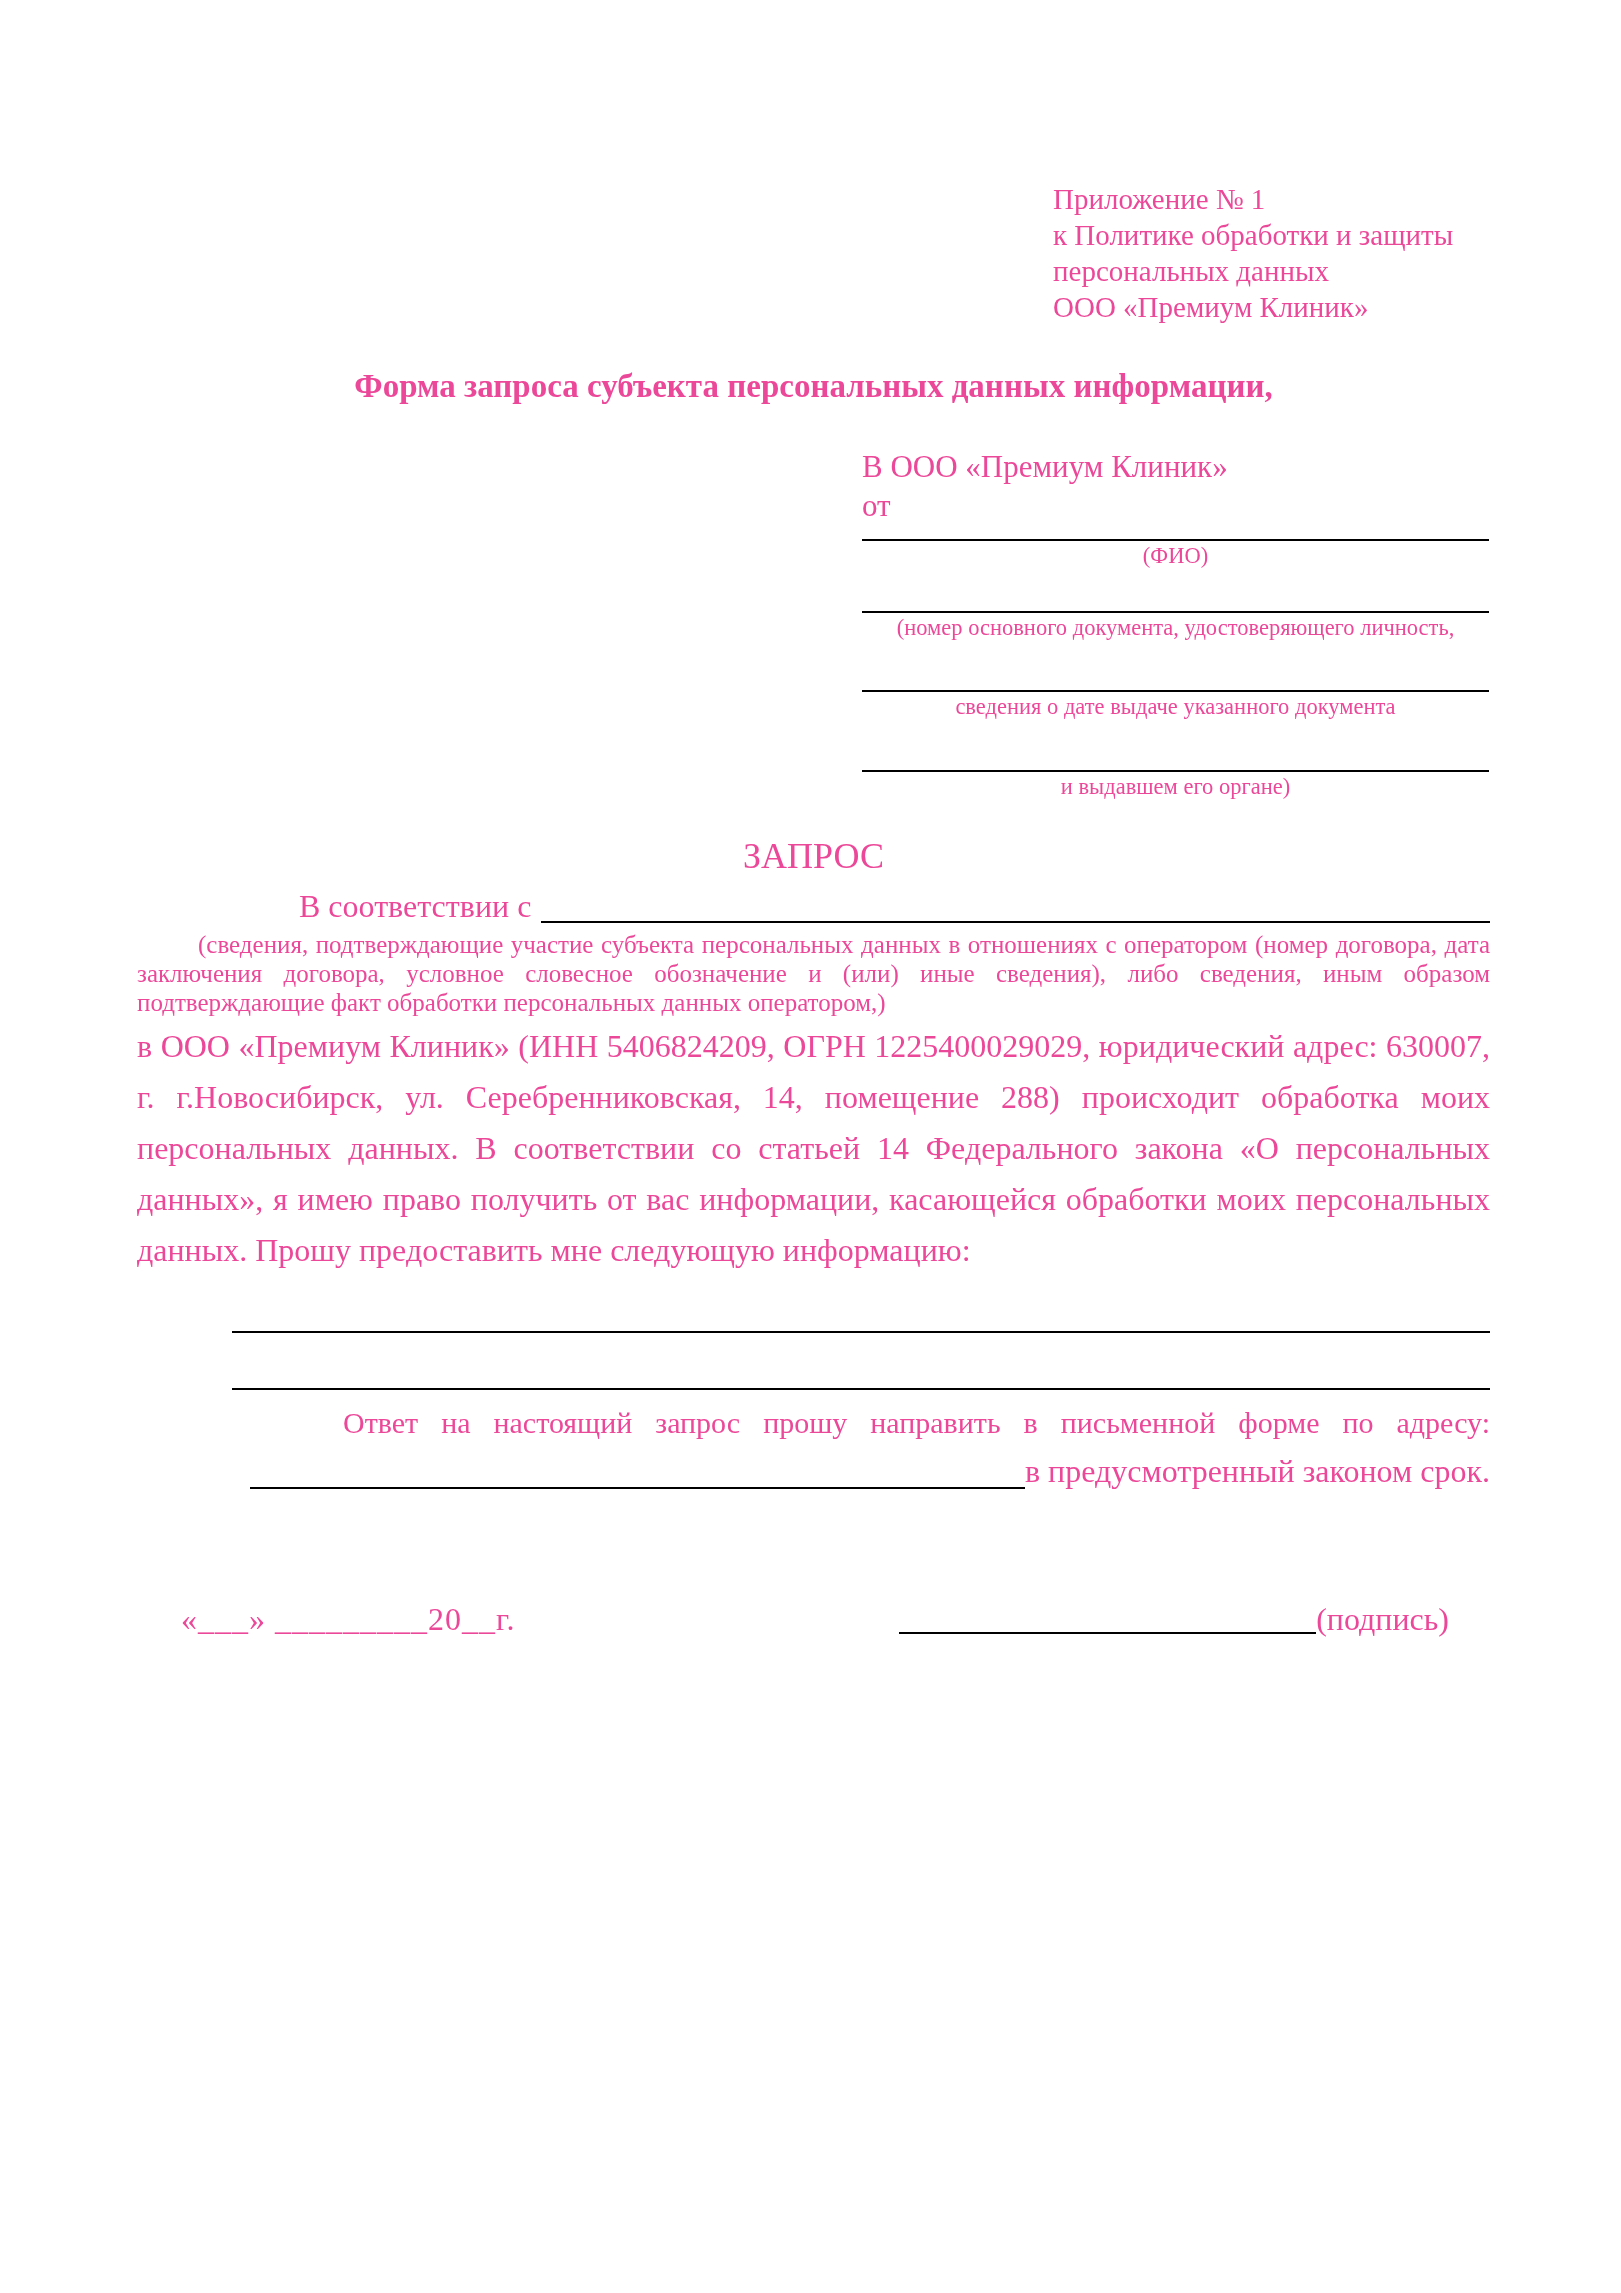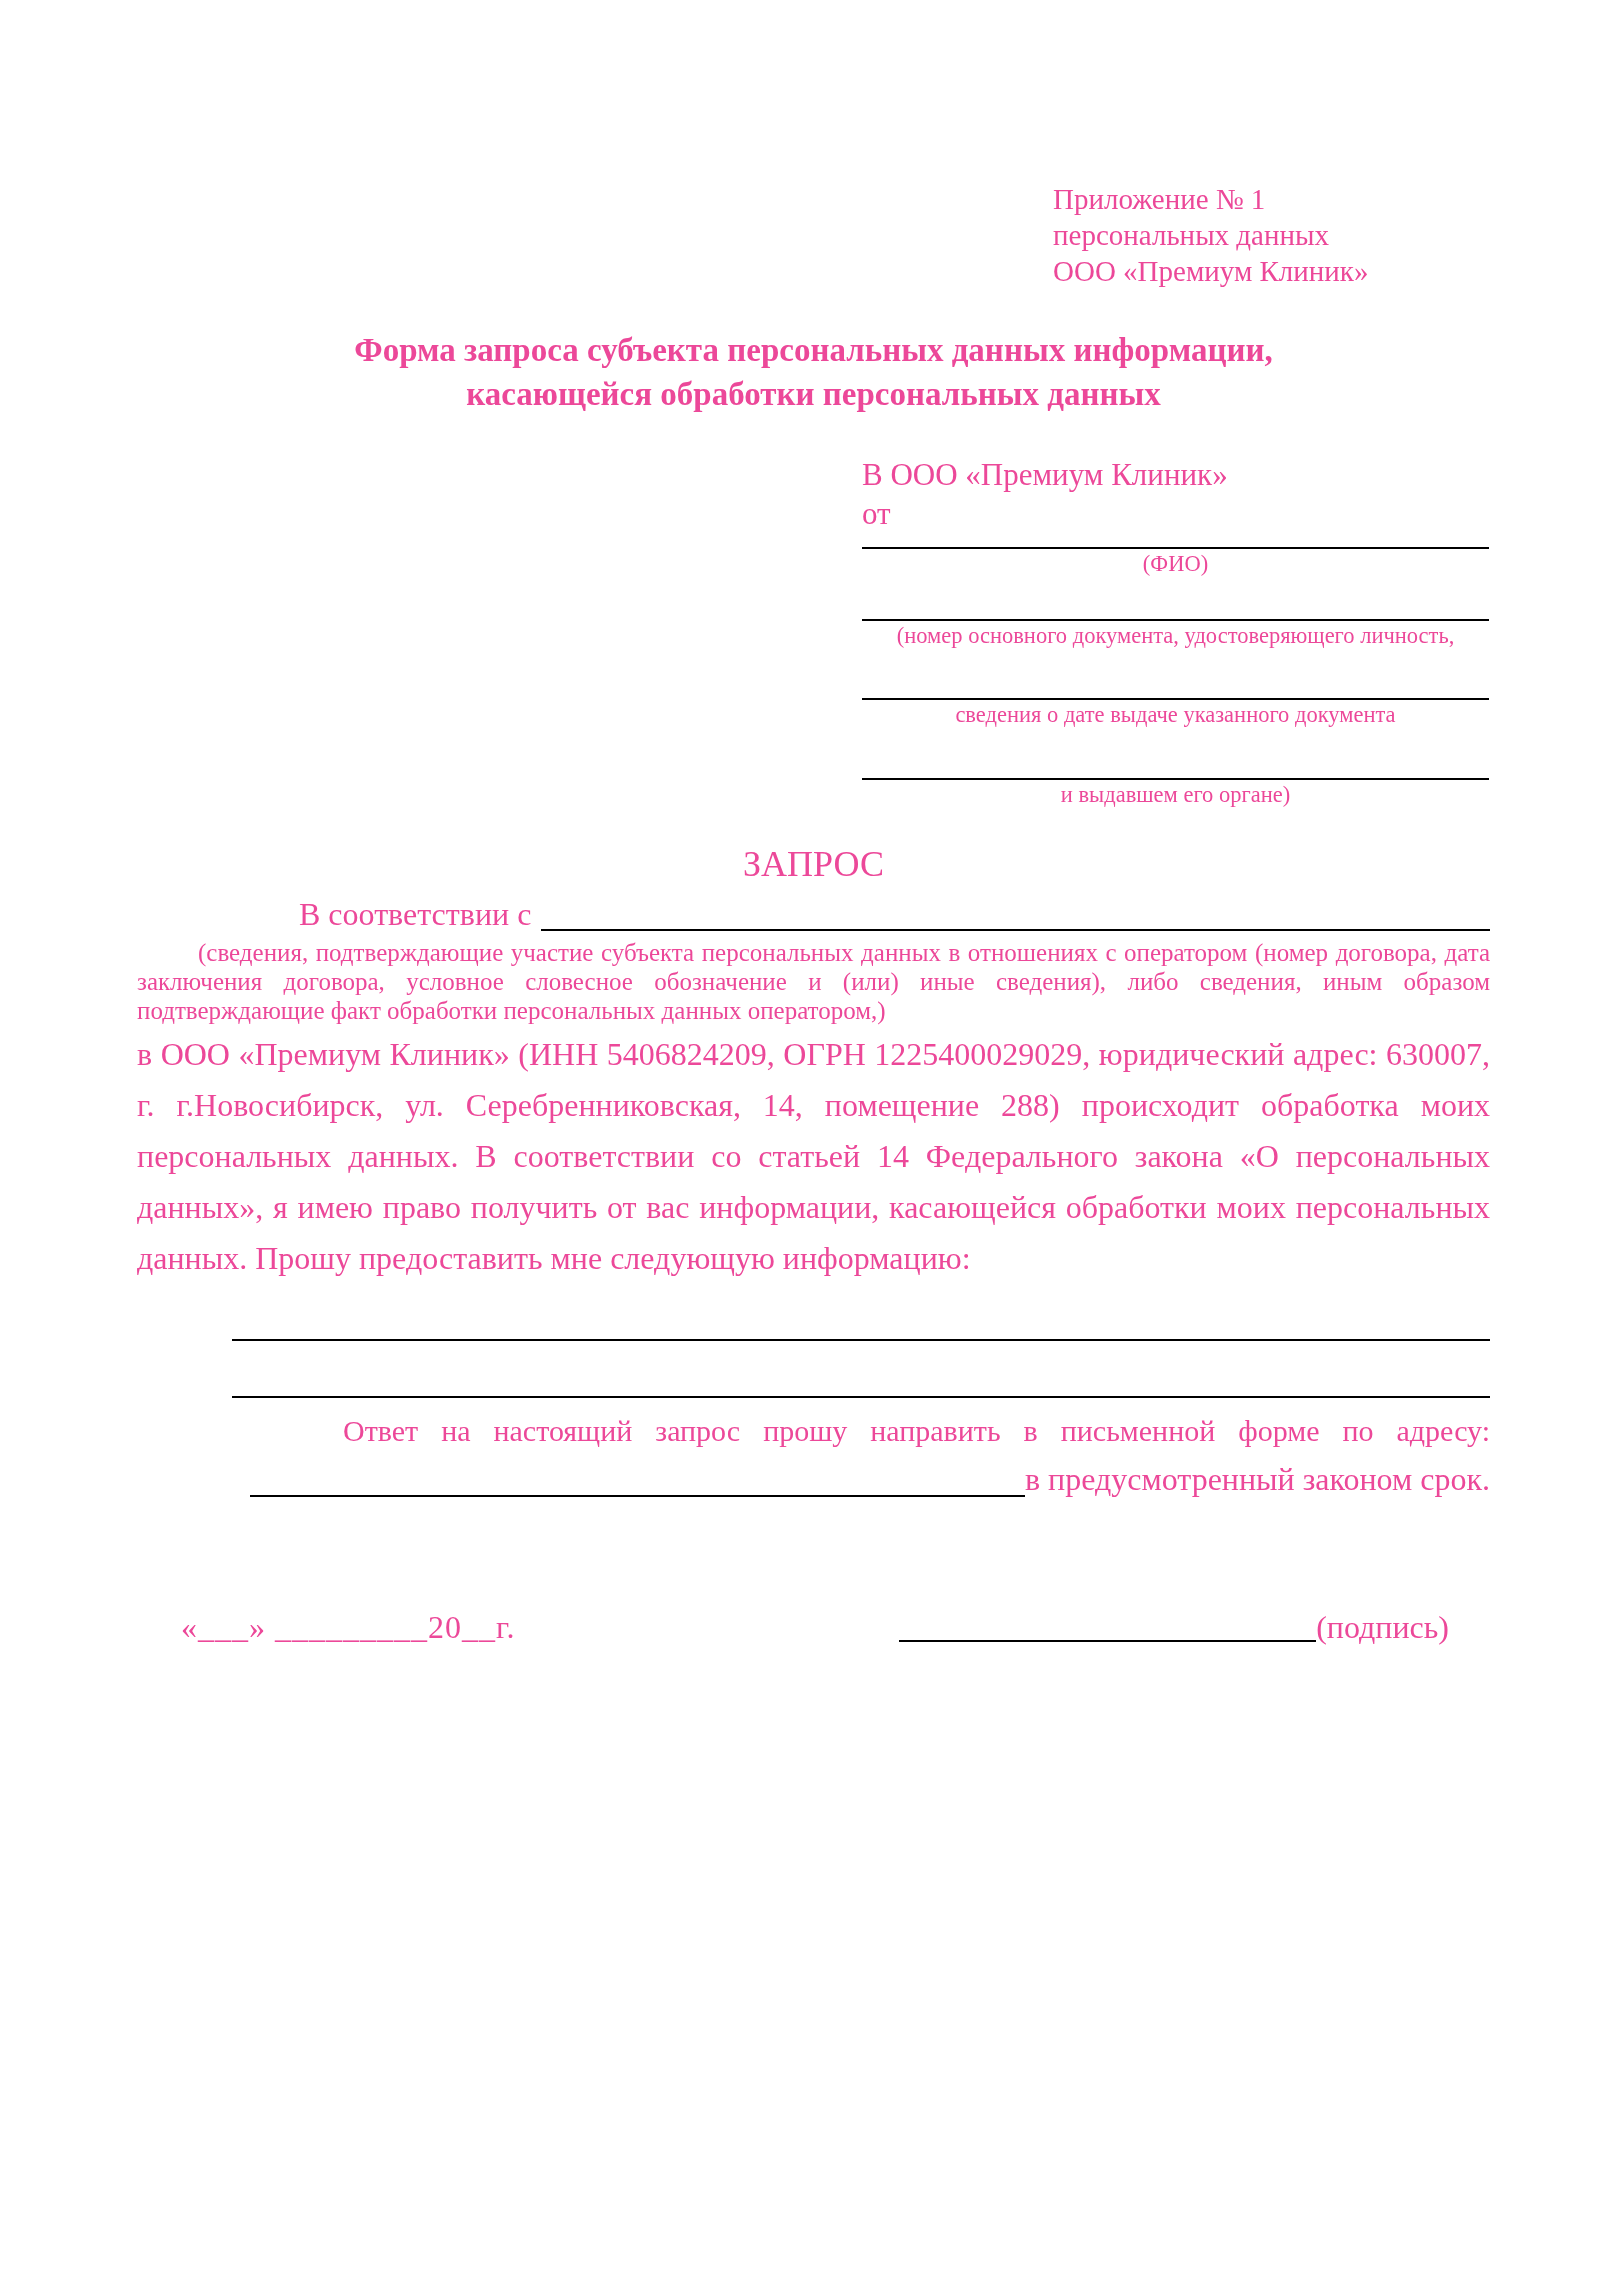--- a/index.html
+++ b/index.html
@@ -137,27 +137,27 @@
   .signature-caption { white-space: nowrap; }
 </style>
 </head>
 <body>
 
 <div class="page">
   <div class="content">
 
     <div class="appendix">
       <div>Приложение № 1</div>
+      <div>к Политике обработки и защиты</div>
       <div>персональных данных</div>
       <div>ООО «Премиум Клиник»</div>
     </div>
 
     <div class="doc-title">
       <div>Форма запроса субъекта персональных данных информации,</div>
-      <div>касающейся обработки персональных данных</div>
     </div>
 
     <div class="recipient">
       <div>В ООО «Премиум Клиник»</div>
       <div>от</div>
 
       <div class="field">
         <div class="field-line"></div>
         <div class="field-caption">(ФИО)</div>
       </div>

